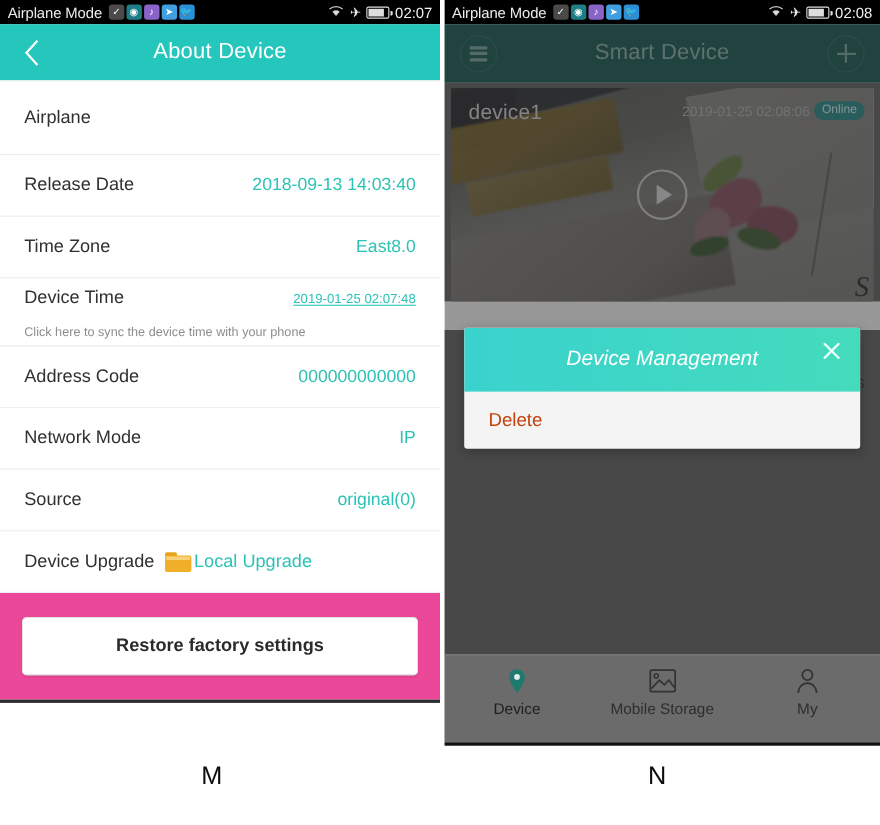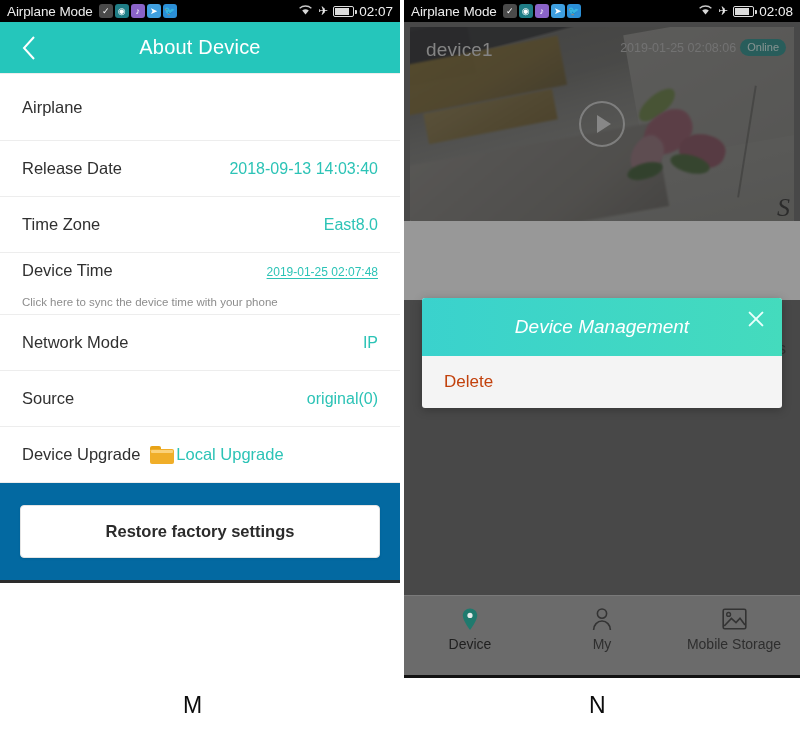--- a/index.html
+++ b/index.html
@@ -96,21 +96,21 @@
   .folder-icon .body {
     position:absolute; left:0; top:3px; width:24px; height:15px;
     background:#f0ae29; border-radius:2px;
   }
   .folder-icon .lip {
     position:absolute; left:1px; top:4px; width:22px; height:3px;
     background:#fbd27a; border-radius:1px;
   }
   .lnk { color:#2cc3b6; font-size:16.5px; margin-left:2px; }
 
-  .footer-area { background: #0369a1; padding: 22px 20px; }
+  .footer-area { background: #ec4899; padding: 22px 20px; }
   .restore-btn {
     width: 100%; height: 53px; background: #ffffff; border: 1px solid #e4e4e4;
     border-radius: 4px; box-shadow: 0 1px 2px rgba(0,0,0,.10);
     display:flex; align-items:center; justify-content:center;
     font-size: 16.5px; color: #2b2b2b; font-weight: 700;
   }
   #phone-m .navline { height: 3px; background:#2c2c2c; }
 
   
   #phone-n .scr { position: relative; height: 656px; background:#fff; }
@@ -350,20 +350,24 @@
       </div>
 
       <div class="row devicetime">
         <div class="dt-top">
           <span class="lbl">Device Time</span>
           <span class="dt-val">2019-01-25 02:07:48</span>
         </div>
         <div class="dt-hint">Click here to sync the device time with your phone</div>
       </div>
 
+      <div class="row">
+        <span class="lbl">Address Code</span>
+        <span class="val">000000000000</span>
+      </div>
 
       <div class="row">
         <span class="lbl">Network Mode</span>
         <span class="val">IP</span>
       </div>
 
       <div class="row">
         <span class="lbl">Source</span>
         <span class="val">original(0)</span>
       </div>
@@ -412,20 +416,33 @@
         <span class="sb-plane">✈</span>
         <span class="sb-batt">
             <i></i>
           </span>
         <span class="sb-time">02:08</span>
       </div>
     </div>
 
     <div class="scr">
 
+      <div class="appbar">
+        <div class="circ-btn left">
+          <span class="ham">
+              <span></span>
+              <span></span>
+              <span></span>
+            </span>
+        </div>
+        <div class="title">Smart Device</div>
+        <div class="circ-btn right">
+          <span class="plus"></span>
+        </div>
+      </div>
 
       <div class="video-wrap">
         <div class="video">
           <div class="vbg">
             <div class="sky"></div>
             <div class="wall"></div>
             <div class="darkpanel"></div>
             <div class="shelf"></div>
             <div class="shelf2"></div>
             <div class="counter"></div>
@@ -469,37 +486,37 @@
           <span class="ico">
             <svg width="20" height="25" viewBox="0 0 20 25">
                 <path d="M10 1.5c-4 0-7.2 3.1-7.2 7 0 5.2 7.2 14.5 7.2 14.5s7.2-9.3 7.2-14.5c0-3.9-3.2-7-7.2-7z" fill="#1f7a6e"></path>
                 <circle cx="10" cy="8.4" r="2.6" fill="#e6eceb"></circle>
               </svg>
           </span>
           <span class="nl">Device</span>
         </div>
         <div class="nav-item">
           <span class="ico">
-            <svg width="24" height="24" viewBox="0 0 24 24">
-                <circle cx="12" cy="6.6" r="4.6" fill="none" stroke="#333" stroke-width="1.6"></circle>
-                <path d="M3.6 23c0-5 3.8-9 8.4-9s8.4 4 8.4 9" fill="none" stroke="#333" stroke-width="1.6"></path>
-              </svg>
-          </span>
-          <span class="nl">My</span>
-        </div>
-        <div class="nav-item">
-          <span class="ico">
             <svg width="25" height="22" viewBox="0 0 25 22">
                 <rect x="1.2" y="1.2" width="22.6" height="19.6" rx="1.5" fill="none" stroke="#333" stroke-width="1.6"></rect>
                 <circle cx="6.6" cy="6.4" r="1.9" fill="none" stroke="#333" stroke-width="1.4"></circle>
                 <polyline points="2.2,18 9.4,10.4 14,14.6 18,10.2 23,17" fill="none" stroke="#333" stroke-width="1.6"></polyline>
               </svg>
           </span>
           <span class="nl">Mobile Storage</span>
         </div>
+        <div class="nav-item">
+          <span class="ico">
+            <svg width="24" height="24" viewBox="0 0 24 24">
+                <circle cx="12" cy="6.6" r="4.6" fill="none" stroke="#333" stroke-width="1.6"></circle>
+                <path d="M3.6 23c0-5 3.8-9 8.4-9s8.4 4 8.4 9" fill="none" stroke="#333" stroke-width="1.6"></path>
+              </svg>
+          </span>
+          <span class="nl">My</span>
+        </div>
       </div>
 
       <div class="navline"></div>
     </div>
   </div>
 
   <div class="caption" id="cap-m">M</div>
   <div class="caption" id="cap-n">N</div>
 
 </div>

